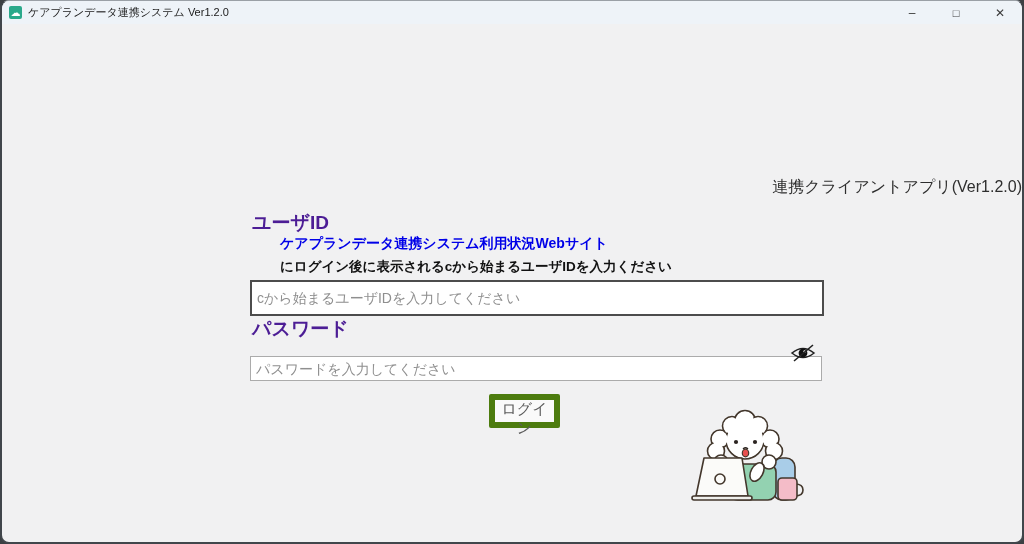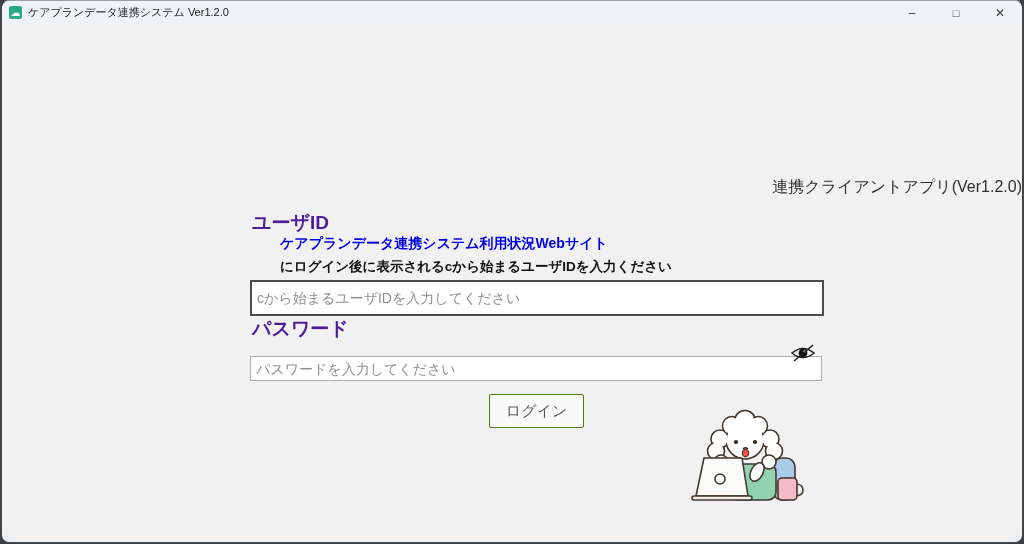--- a/index.html
+++ b/index.html
@@ -77,22 +77,22 @@
   .input-password {
     left:0; top:323px; width:572px; height:25px;
     border:1px solid #ababab; padding:0 46px 0 5px;margin-top:32px;
   }
   .eye-toggle {
     position:absolute; left:540px; top:343px; width:26px; height:18px;
     cursor:pointer;
   }
 
   .login-btn {
-    position:absolute; left:487px; top:393px; width:95px; height:34px;
-    background:#fafafa; border:1px solid #4d7c0f; border-radius:2px;
+    position:absolute; left:487px; top:393px; width:71px; height:34px;
+    background:#fafafa; border:6px solid #4d7c0f; border-radius:2px;
     font-size:15px; color:#5c5c5c; cursor:pointer;
     font-family:"Liberation Sans","DejaVu Sans",sans-serif;
   }
 
   .mascot { position:absolute; left:672px; top:405px; width:138px; height:104px; }
 </style>
 </head>
 <body>
 
 <div class="window">

